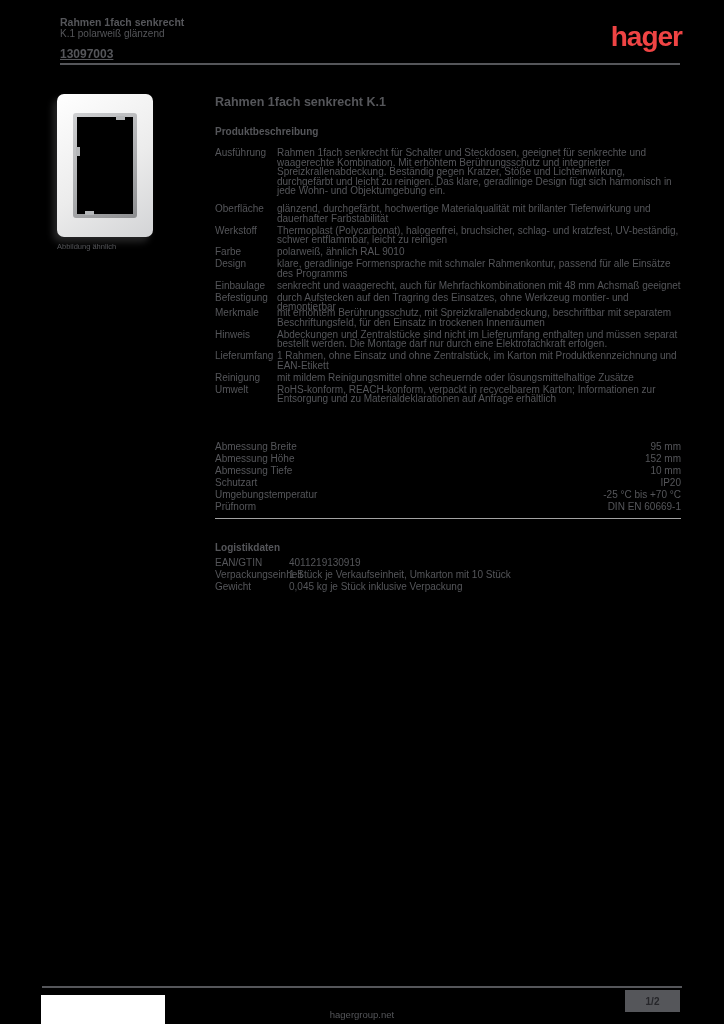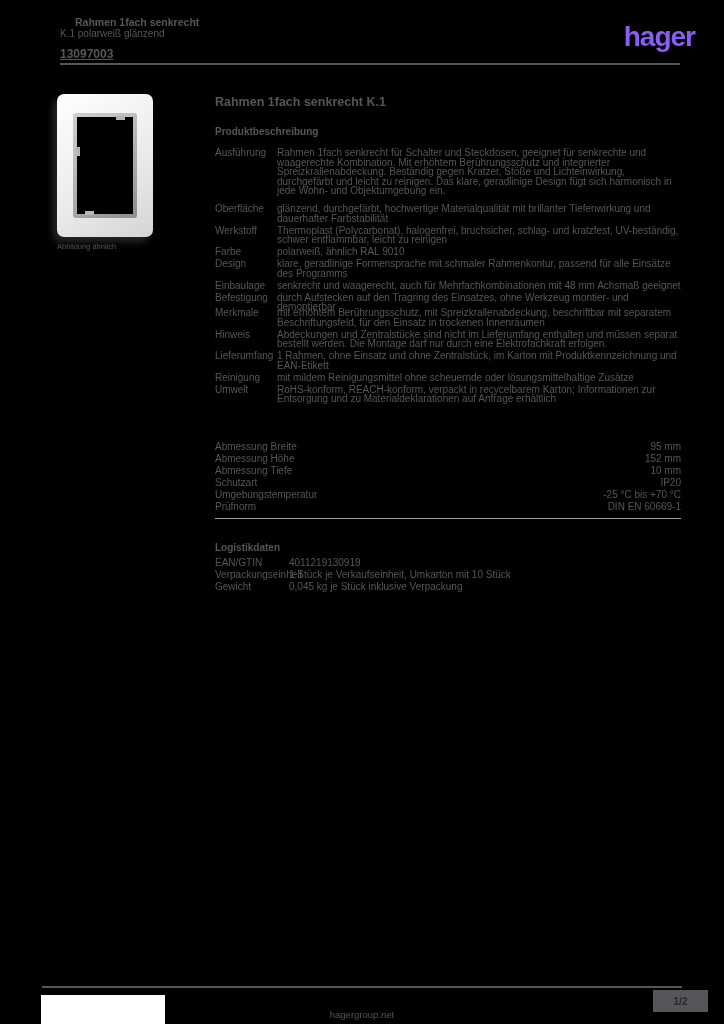--- a/index.html
+++ b/index.html
@@ -1,24 +1,24 @@
 <!DOCTYPE html>
 <html><head>
 <meta charset="utf-8">
 <style>
   html,body{margin:0;padding:0;width:724px;height:1024px;background:#000;}
   body{font-family:"Liberation Sans",sans-serif;color:#55565A;position:relative;overflow:hidden;}
   .abs{position:absolute;}
 
   
   .hdr-block{left:60px;top:16px;width:300px;}
-  .hdr-l1{font-size:10.5px;font-weight:bold;line-height:12px;margin-left:15px;}
+  .hdr-l1{font-size:10.5px;font-weight:bold;line-height:12px;}
   .hdr-l2{font-size:10px;line-height:12px;}
   .hdr-ref{font-size:12px;font-weight:bold;line-height:12px;margin-top:8px;text-decoration:underline;}
-  .logo{right:29px;top:22px;font-size:28px;font-weight:bold;color:#8b5cf6;letter-spacing:-1px;line-height:30px;}
+  .logo{right:42px;top:22px;font-size:28px;font-weight:bold;color:#ef4444;letter-spacing:-1px;line-height:30px;}
   .hdr-rule{left:60px;width:620px;top:63px;height:2px;background:#55565A;}
 
   
   .prod{left:57px;top:94px;width:96px;height:143px;border-radius:7px;
         background:linear-gradient(145deg,#ffffff 0%,#ececec 55%,#d3d4d6 100%);
         box-shadow:-4px 5px 7px rgba(110,110,112,0.35);}
   .prod-ring{position:absolute;left:16px;top:19px;right:16px;bottom:19px;border-radius:3px;
         background:linear-gradient(145deg,#cfd0d2 0%,#a9aaac 60%,#8d8e90 100%);}
   .prod-open{position:absolute;left:4px;top:4px;right:4px;bottom:4px;background:#000;}
   .clip{position:absolute;background:#b4b6b8;}
@@ -45,21 +45,21 @@
   .tech .row .lbl{width:auto;flex:1;}
   .tech .row .val{flex:none;text-align:right;}
   .tech{border-bottom:1px solid #a3a3a3;padding-bottom:4px;}
   .logi .row .lbl{width:70px;}
 
   
   .ft-rule{left:42px;width:640px;top:986px;height:2px;background:#55565A;}
   .ft-logo{left:41px;top:995px;width:124px;height:29px;background:#fff;}
   .ft-center{left:262px;top:996px;width:200px;text-align:center;font-size:9.5px;line-height:11px;margin-top:13px;}
   .ft-page{left:625px;top:990px;width:55px;height:22px;background:#55565A;color:#26262a;
-           font-size:10px;font-weight:bold;display:flex;align-items:center;justify-content:center;margin-left:28px;}
+           font-size:10px;font-weight:bold;display:flex;align-items:center;justify-content:center;}
 </style>
 </head>
 <body>
 
 <div class="abs hdr-block">
   <div class="hdr-l1">Rahmen 1fach senkrecht</div>
   <div class="hdr-l2">K.1 polarweiß glänzend</div>
   <div class="hdr-ref">13097003</div>
 </div>
 <div class="abs logo">hager</div>

